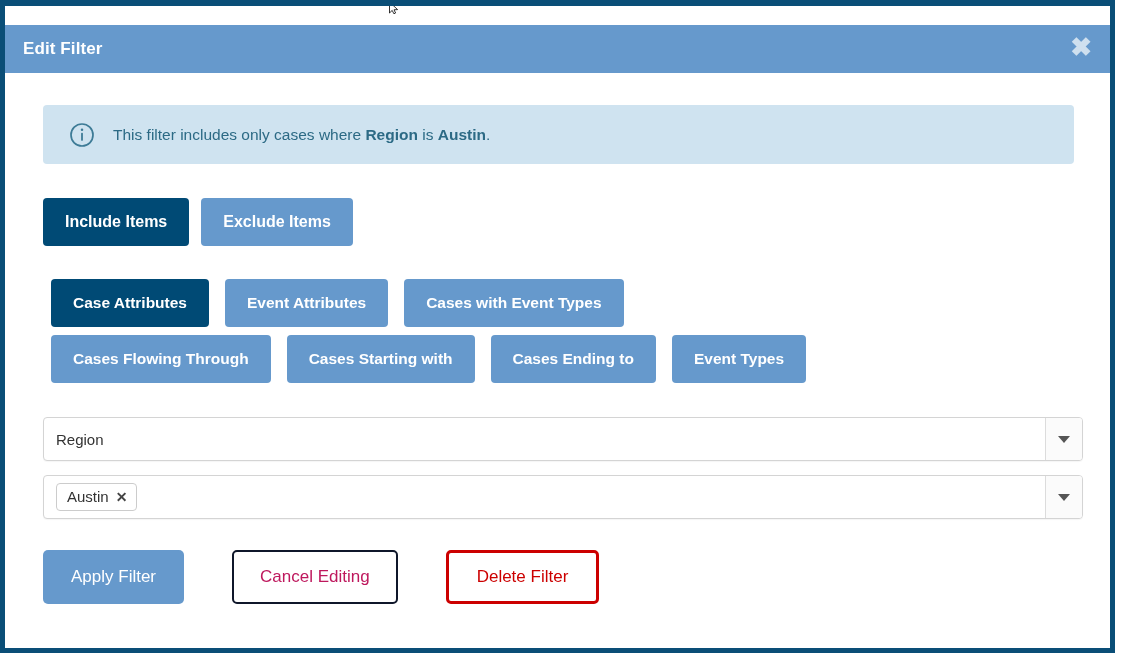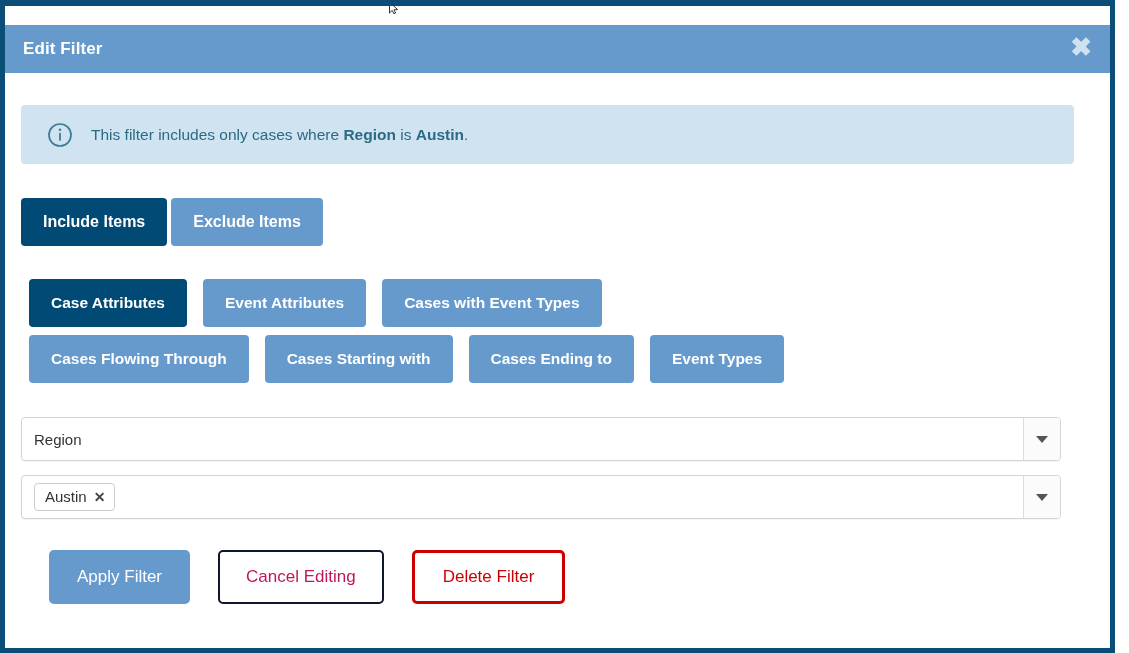--- a/index.html
+++ b/index.html
@@ -51,21 +51,21 @@
     font-size: 26px;
     font-weight: bold;
     line-height: 1;
     cursor: pointer;
     user-select: none;
     padding: 0 2px 4px 2px;
   }
 
   
   #body {
-    padding: 32px 36px 0 16px;
+    padding: 32px 36px 0 38px;
     box-sizing: border-box;
   }
 
   
   #banner {
     background: #cfe3f0;
     border-radius: 4px;
     height: 59px;
     display: flex;
     align-items: center;
@@ -97,21 +97,21 @@
     cursor: pointer;
     white-space: nowrap;
     box-sizing: border-box;
   }
   .pill.active   { background: #004a75; }
   .pill.inactive { background: #6699cc; }
 
   
   #mode-row {
     display: flex;
-    gap: 4px;
+    gap: 12px;
     margin-bottom: 33px;
   }
   #mode-row .pill {
     height: 48px;
     padding: 0 22px;
     font-size: 16px;
     font-weight: bold;
   }
 
   
@@ -186,23 +186,22 @@
     font-size: 14px;
     color: #444444;
     cursor: pointer;
     font-weight: bold;
   }
 
   
   #actions {
     display: flex;
     align-items: center;
-    gap: 28px;
+    gap: 48px;
     margin-top: 31px;
-    margin-left: 28px;
   }
   .action {
     height: 54px;
     border-radius: 5px;
     display: inline-flex;
     align-items: center;
     justify-content: center;
     font-size: 17px;
     cursor: pointer;
     box-sizing: border-box;

